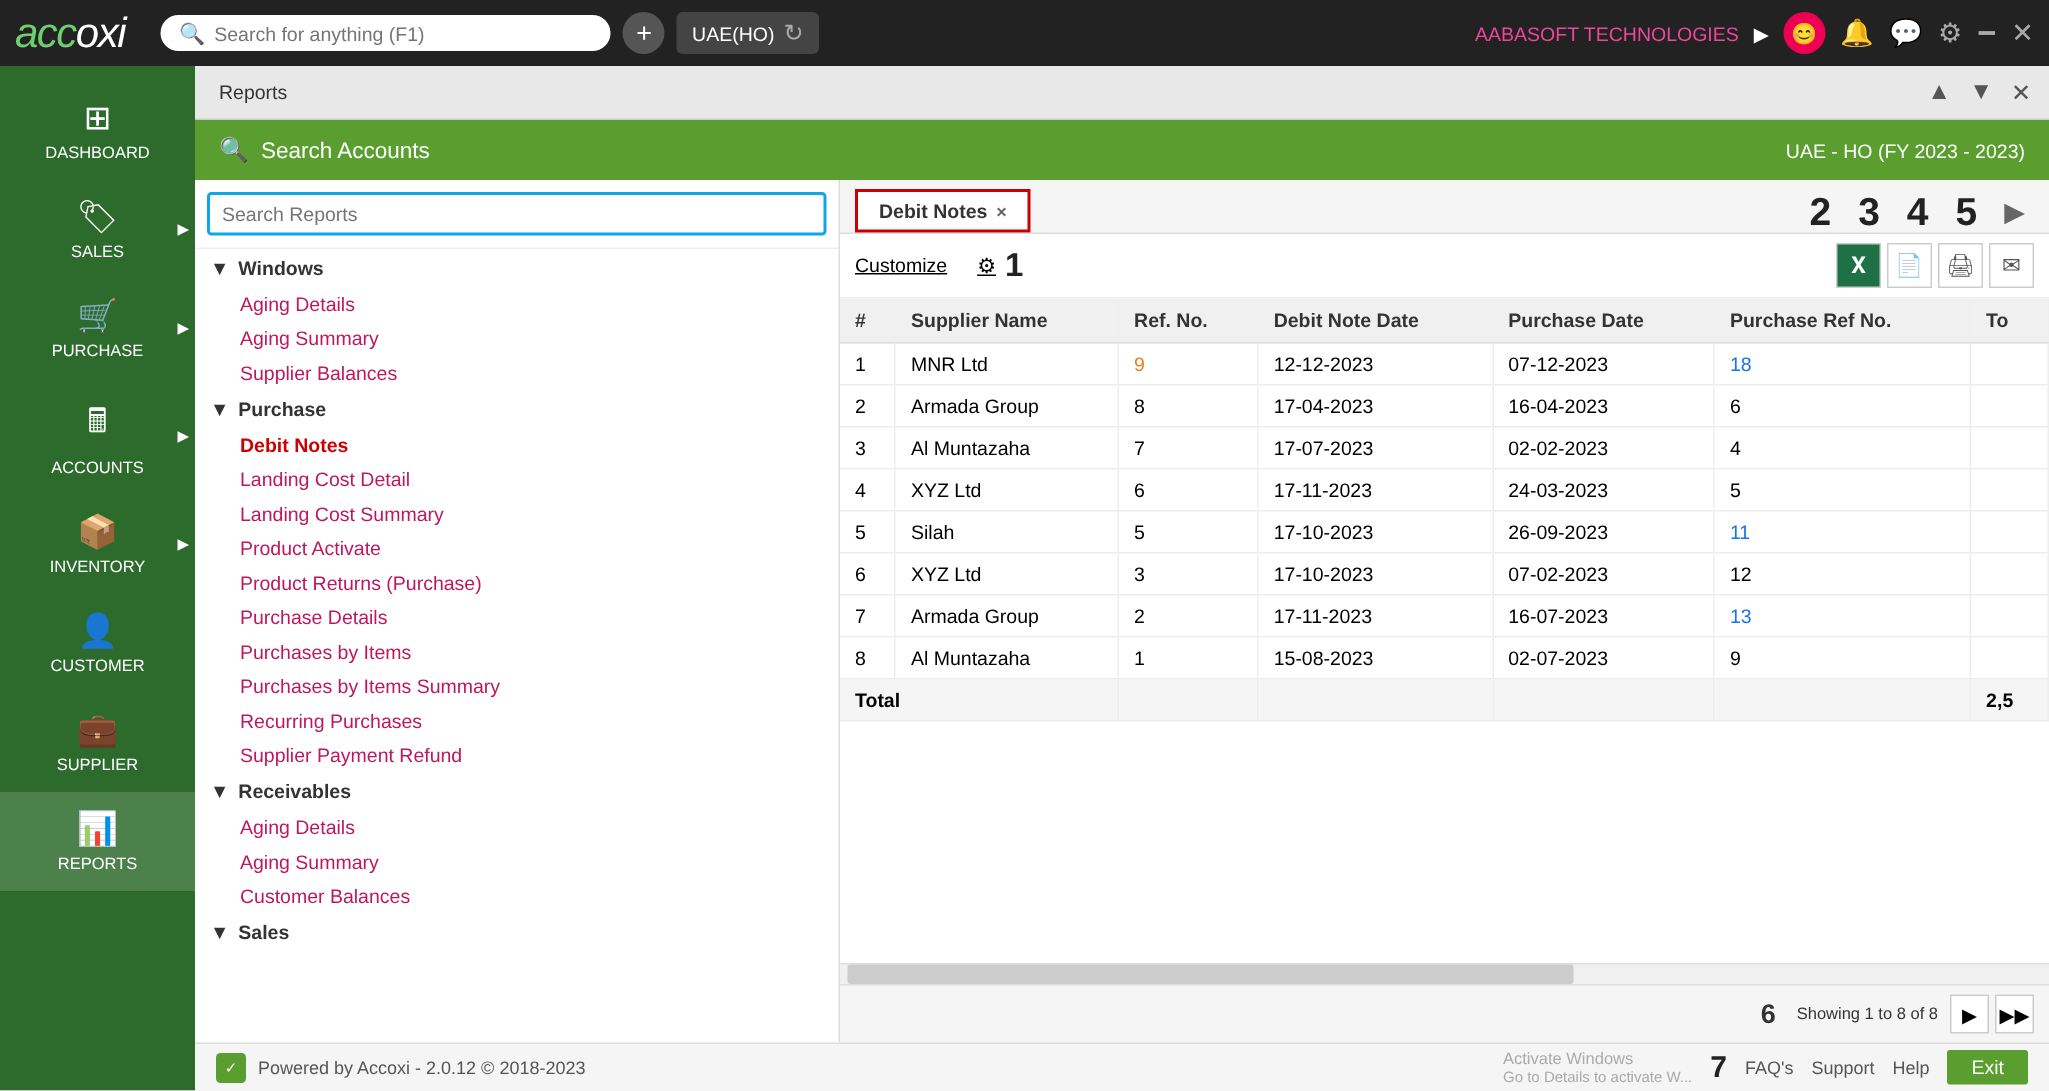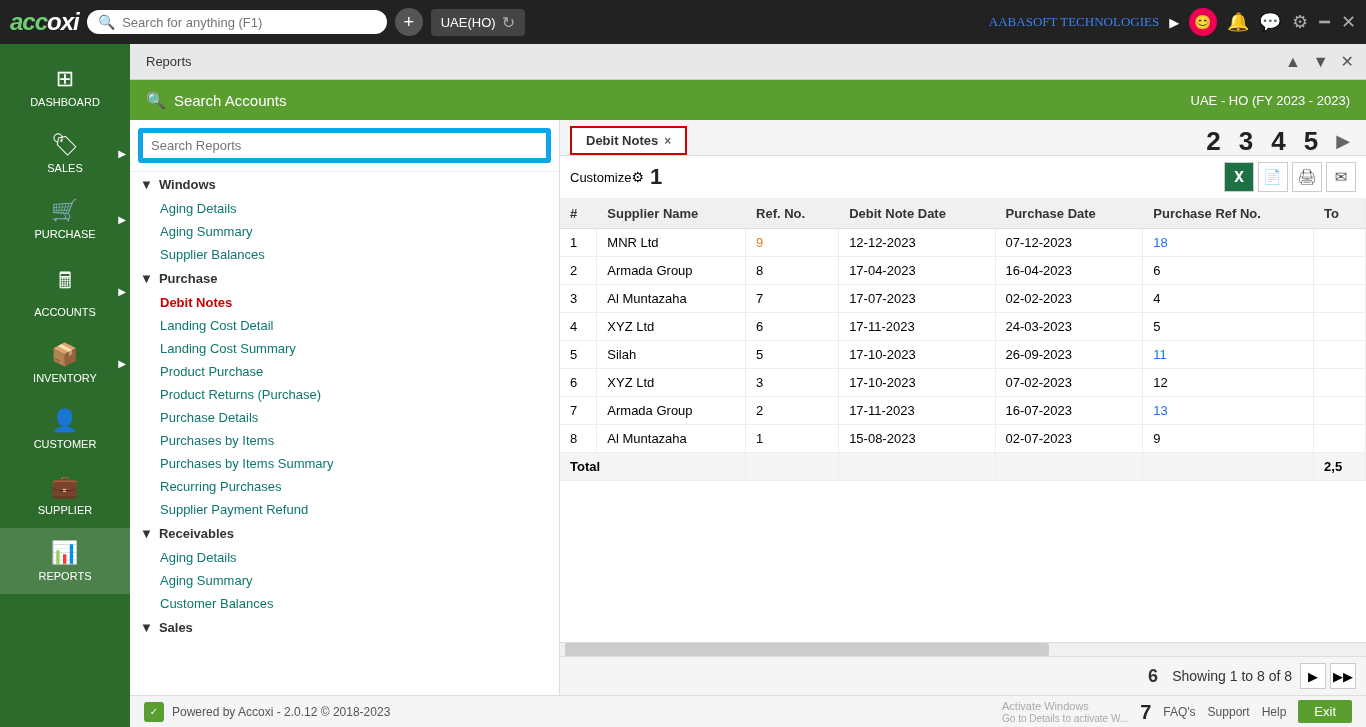--- a/index.html
+++ b/index.html
@@ -2,21 +2,21 @@
 <html><head>
   <meta charset="utf-8">
   <style>
     * { box-sizing: border-box; margin: 0; padding: 0; font-family: Arial, sans-serif; }
     body { width: 1366px; height: 727px; overflow: hidden; background: #f0f0f0; font-size: 13px; }
 
     
     .topbar {
       display: flex; align-items: center; background: #222; height: 44px; padding: 0 10px; gap: 8px;
     }
-    .logo { color: white; font-size: 24px; font-weight: bold; font-style: italic; letter-spacing: -1px; margin-right: 0; }
+    .logo { color: white; font-size: 28px; font-weight: normal; font-style: italic; letter-spacing: -1px; margin-right: 16px; }
     .logo span { color: #6ecf6e; }
     .search-bar {
       display: flex; align-items: center; background: white; border-radius: 20px; padding: 4px 12px; width: 300px; gap: 6px;
     }
     .search-bar input { border: none; outline: none; font-size: 13px; width: 240px; color: #555; }
     .search-icon { color: #888; font-size: 14px; }
     .add-btn {
       width: 28px; height: 28px; border-radius: 50%; background: #555; color: white; display: flex; align-items: center; justify-content: center; font-size: 18px; cursor: pointer; border: none;
     }
     .company-select {
@@ -58,67 +58,67 @@
     }
     .search-accounts-bar .left { display: flex; align-items: center; gap: 8px; font-size: 15px; }
     .search-accounts-bar .right { font-size: 13px; }
 
     
     .inner-layout { display: flex; flex: 1; overflow: hidden; }
 
     
     .left-panel { width: 430px; border-right: 1px solid #ddd; display: flex; flex-direction: column; background: white; }
     .left-panel-search { padding: 8px; border-bottom: 1px solid #eee; }
-    .left-panel-search input { width: 100%; border: 5px solid #0ea5e9; border-radius: 3px; padding: 5px 8px; font-size: 13px; outline: none; }
+    .left-panel-search input { width: 100%; border: 2px solid #0ea5e9; border-radius: 3px; padding: 5px 8px; font-size: 13px; outline: none; }
 
     
     .tree { overflow-y: auto; flex: 1; font-size: 13px; }
     .tree-section { }
     .tree-parent {
       display: flex; align-items: center; gap: 6px; padding: 5px 10px; font-weight: bold; color: #333; cursor: pointer;
     }
     .tree-child {
-      padding: 4px 10px 4px 30px; color: #0f766e; cursor: pointer;
+      padding: 4px 10px 4px 30px; color: #be185d; cursor: pointer;
     }
     .tree-child.active { color: #c00; font-weight: bold; }
 
     
     .right-panel { flex: 1; display: flex; flex-direction: column; background: white; overflow: hidden; }
 
     
     .report-tabs { display: flex; align-items: center; padding: 6px 10px 0; border-bottom: 1px solid #ddd; background: #f5f5f5; }
     .report-tab {
       padding: 5px 14px; font-size: 13px; cursor: pointer; border: 1px solid #ccc; background: #e8e8e8; margin-right: 2px; display: flex; align-items: center; gap: 6px;
     }
     .report-tab.active { background: white; border-bottom: 1px solid white; border: 2px solid #c00; color: #333; font-weight: bold; }
     .report-tab .close-btn { font-size: 12px; color: #666; cursor: pointer; }
     .toolbar-area { display: flex; align-items: center; justify-content: space-between; padding: 6px 10px; border-bottom: 1px solid #eee; background: white; }
     .toolbar-left { display: flex; align-items: center; gap: 6px; font-size: 13px; }
-    .customize-btn { display: flex; align-items: center; gap: 0; cursor: pointer; }
+    .customize-btn { display: flex; gap: 20px; cursor: pointer; text-decoration: underline; }
     .toolbar-right { display: flex; gap: 4px; }
     .toolbar-icon-btn {
       width: 30px; height: 30px; border: 1px solid #ccc; background: white; display: flex; align-items: center; justify-content: center; cursor: pointer; font-size: 15px; color: #555;
     }
     .toolbar-icon-btn.excel { background: #1e7145; color: white; }
 
     
     .table-container { flex: 1; overflow: auto; }
     table { width: 100%; border-collapse: collapse; font-size: 13px; }
     thead tr { background: #f0f0f0; }
     th { padding: 7px 10px; text-align: left; border-bottom: 1px solid #ddd; border-right: 1px solid #eee; color: #333; font-weight: bold; white-space: nowrap; }
     td { padding: 6px 10px; border-bottom: 1px solid #eee; border-right: 1px solid #eee; white-space: nowrap; }
     .link-text { color: #1a73e8; cursor: pointer; }
     .orange-text { color: #e67e22; }
     .total-row td { font-weight: bold; background: #f5f5f5; }
 
     
     .pagination-bar {
       display: flex; align-items: center; justify-content: flex-end; padding: 6px 10px; border-top: 1px solid #ddd; background: #f5f5f5; gap: 4px;
     }
-    .pagination-info { font-size: 14px; color: #333; margin-right: 4px; }
+    .pagination-info { font-size: 11px; color: #333; margin-right: 4px; }
     .pagination-btn {
       width: 26px; height: 26px; border: 1px solid #ccc; background: white; display: flex; align-items: center; justify-content: center; cursor: pointer; font-size: 13px;
     }
     .page-num-badge { font-size: 18px; font-weight: bold; color: #333; }
 
     
     .footer {
       background: #f5f5f5; border-top: 1px solid #ddd; display: flex; align-items: center; justify-content: space-between; padding: 4px 14px; font-size: 12px; color: #555; height: 32px;
     }
     .footer-left { display: flex; align-items: center; gap: 8px; }
@@ -139,21 +139,21 @@
   <div class="search-bar">
     <span class="search-icon">🔍</span>
     <input type="text" placeholder="Search for anything (F1)" style="">
   </div>
   <button class="add-btn">+</button>
   <div class="company-select">
     <span>UAE(HO)</span>
     <span style="color:#aaa;font-size:16px;">↻</span>
   </div>
   <div class="topbar-right">
-    <span style="color:#3b82f6;font-size:13px;font-family:Liberation Serif, serif;">AABASOFT TECHNOLOGIES</span>
+    <span style="color:#ec4899;font-size:13px;">AABASOFT TECHNOLOGIES</span>
     <span style="color:white;font-size:13px;">▶</span>
     <div class="avatar">
       <span style="color:white;font-size:14px;">😊</span>
     </div>
     <span class="topbar-icon">🔔</span>
     <span class="topbar-icon">💬</span>
     <span class="topbar-icon">⚙</span>
     <span class="topbar-icon">🗕</span>
     <span class="topbar-icon">✕</span>
   </div>
@@ -248,21 +248,21 @@
           </div>
 
           <div class="tree-section">
             <div class="tree-parent">
               <span>▼</span>
               <span>Purchase</span>
             </div>
             <div class="tree-child active">Debit Notes</div>
             <div class="tree-child">Landing Cost Detail</div>
             <div class="tree-child">Landing Cost Summary</div>
-            <div class="tree-child">Product Purchase</div>
+            <div class="tree-child">Product Activate</div>
             <div class="tree-child">Product Returns (Purchase)</div>
             <div class="tree-child">Purchase Details</div>
             <div class="tree-child">Purchases by Items</div>
             <div class="tree-child">Purchases by Items Summary</div>
             <div class="tree-child">Recurring Purchases</div>
             <div class="tree-child">Supplier Payment Refund</div>
           </div>
 
           <div class="tree-section">
             <div class="tree-parent">

